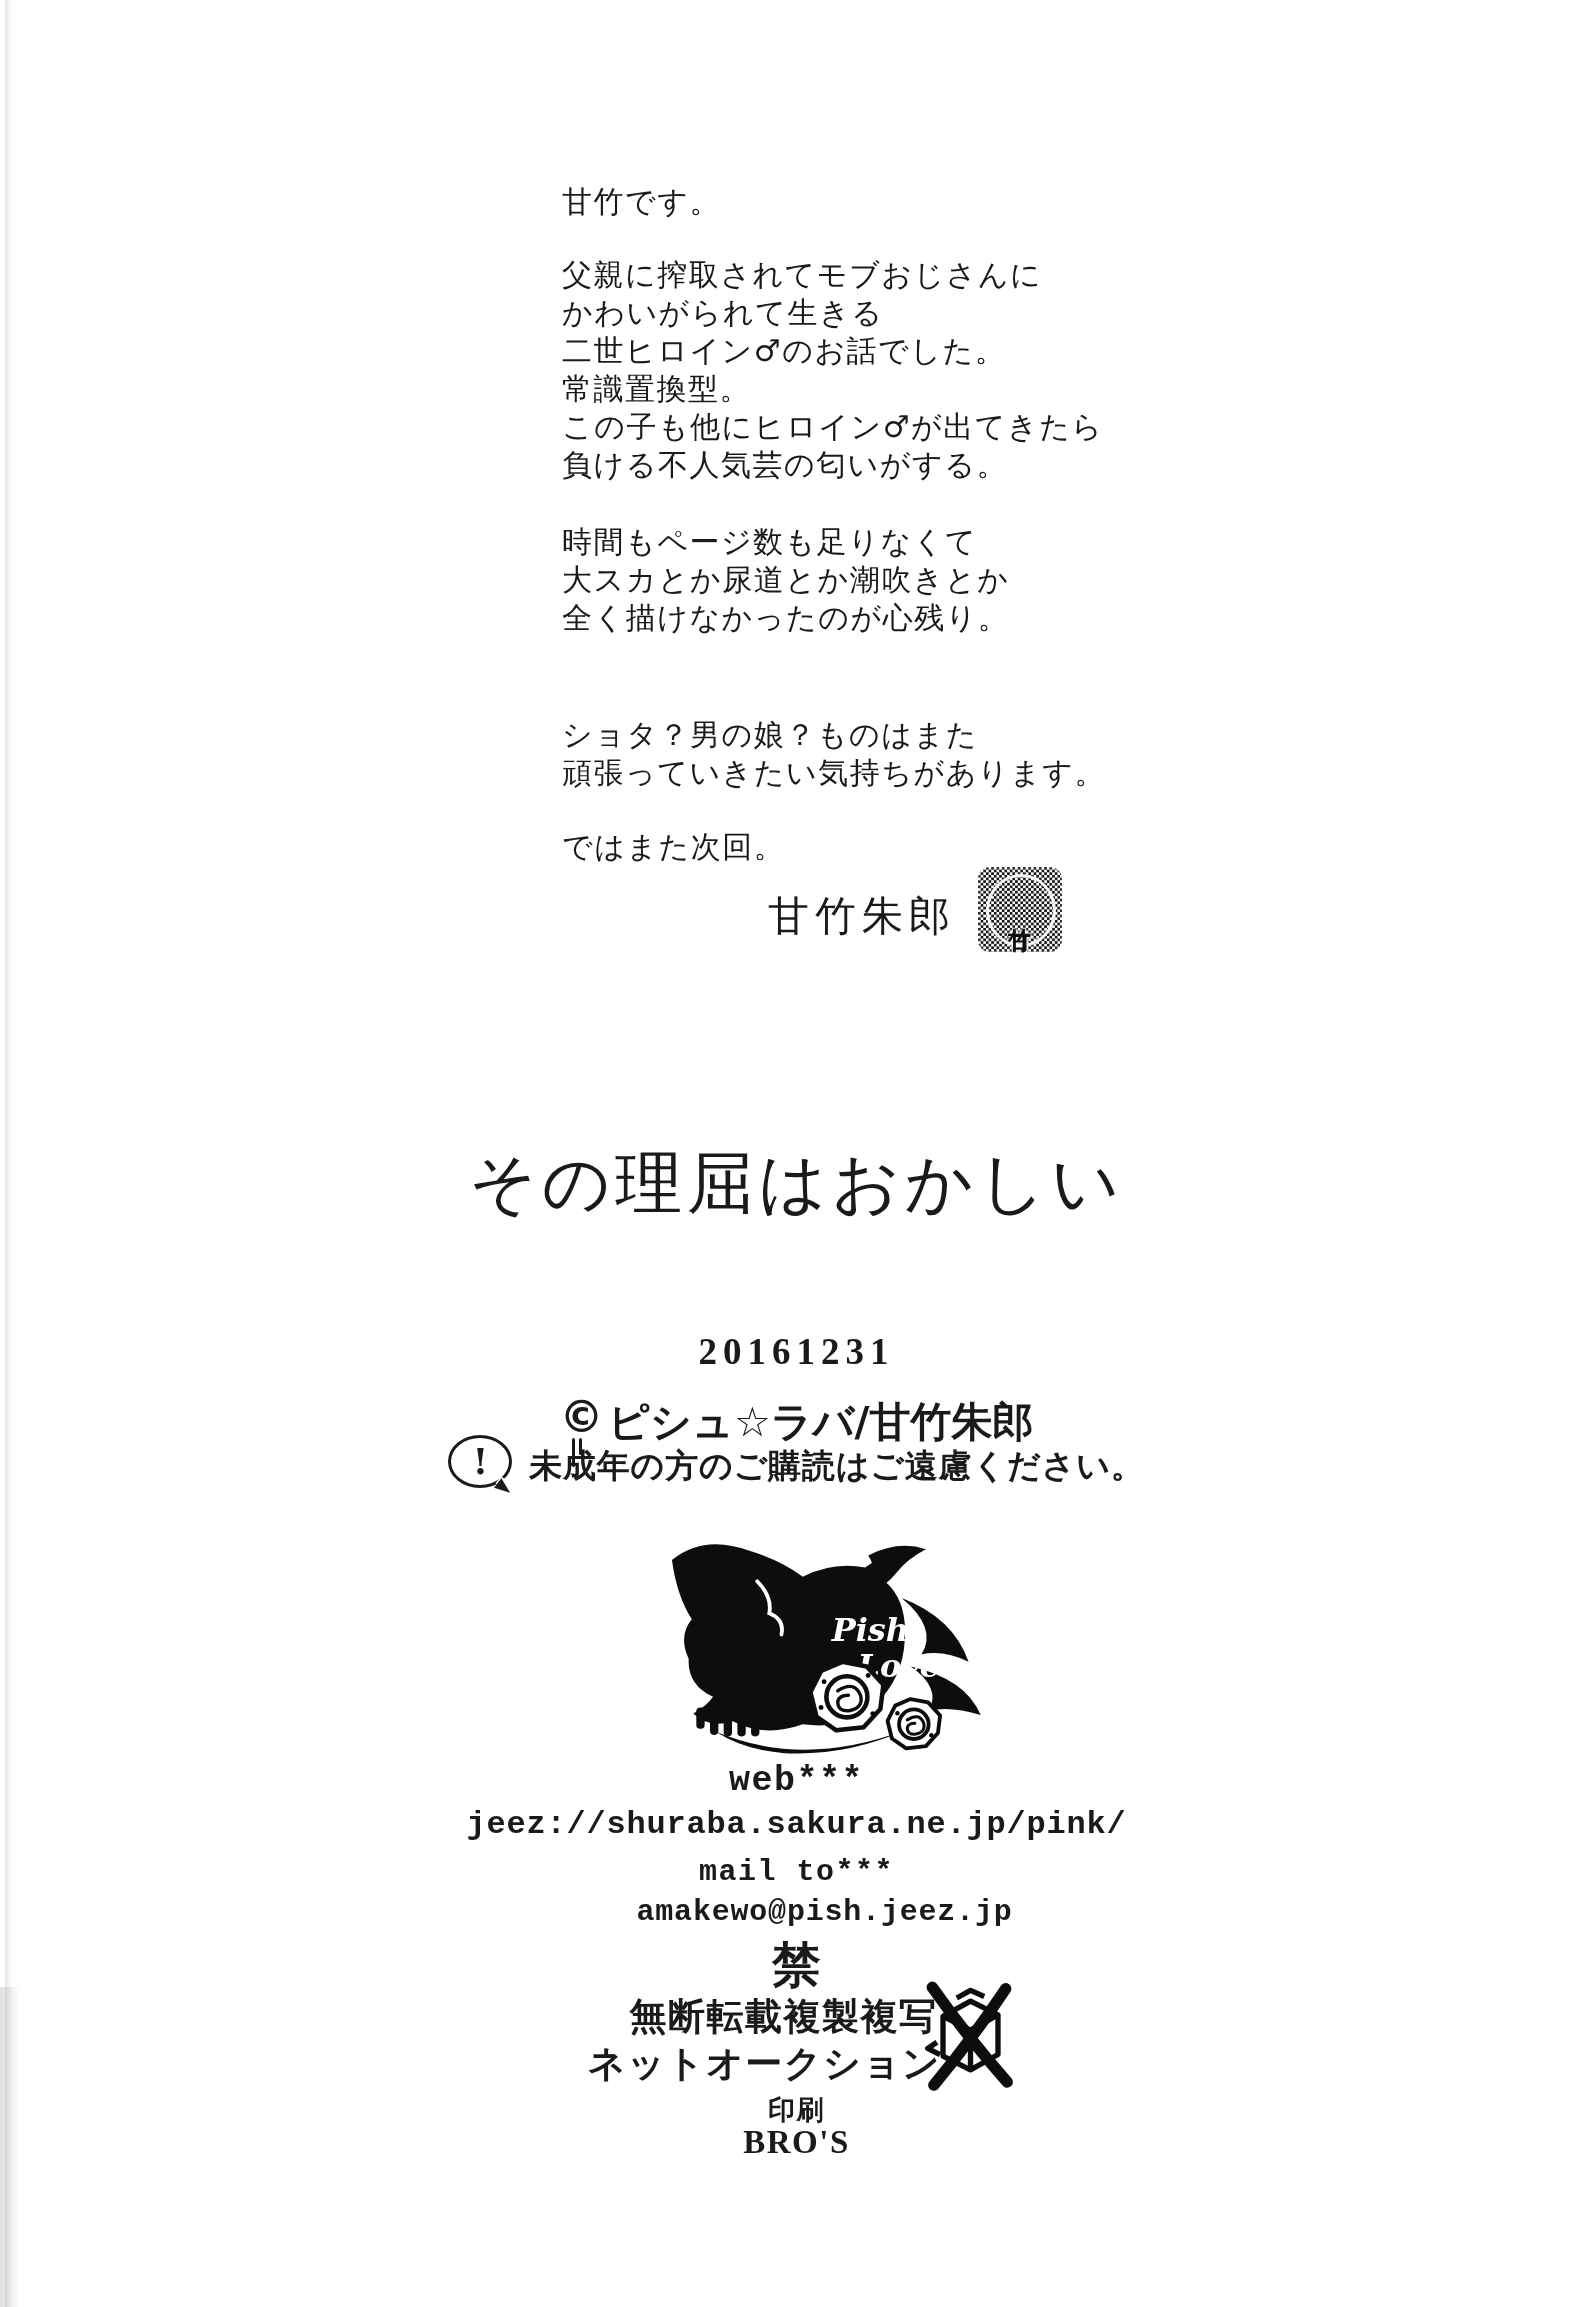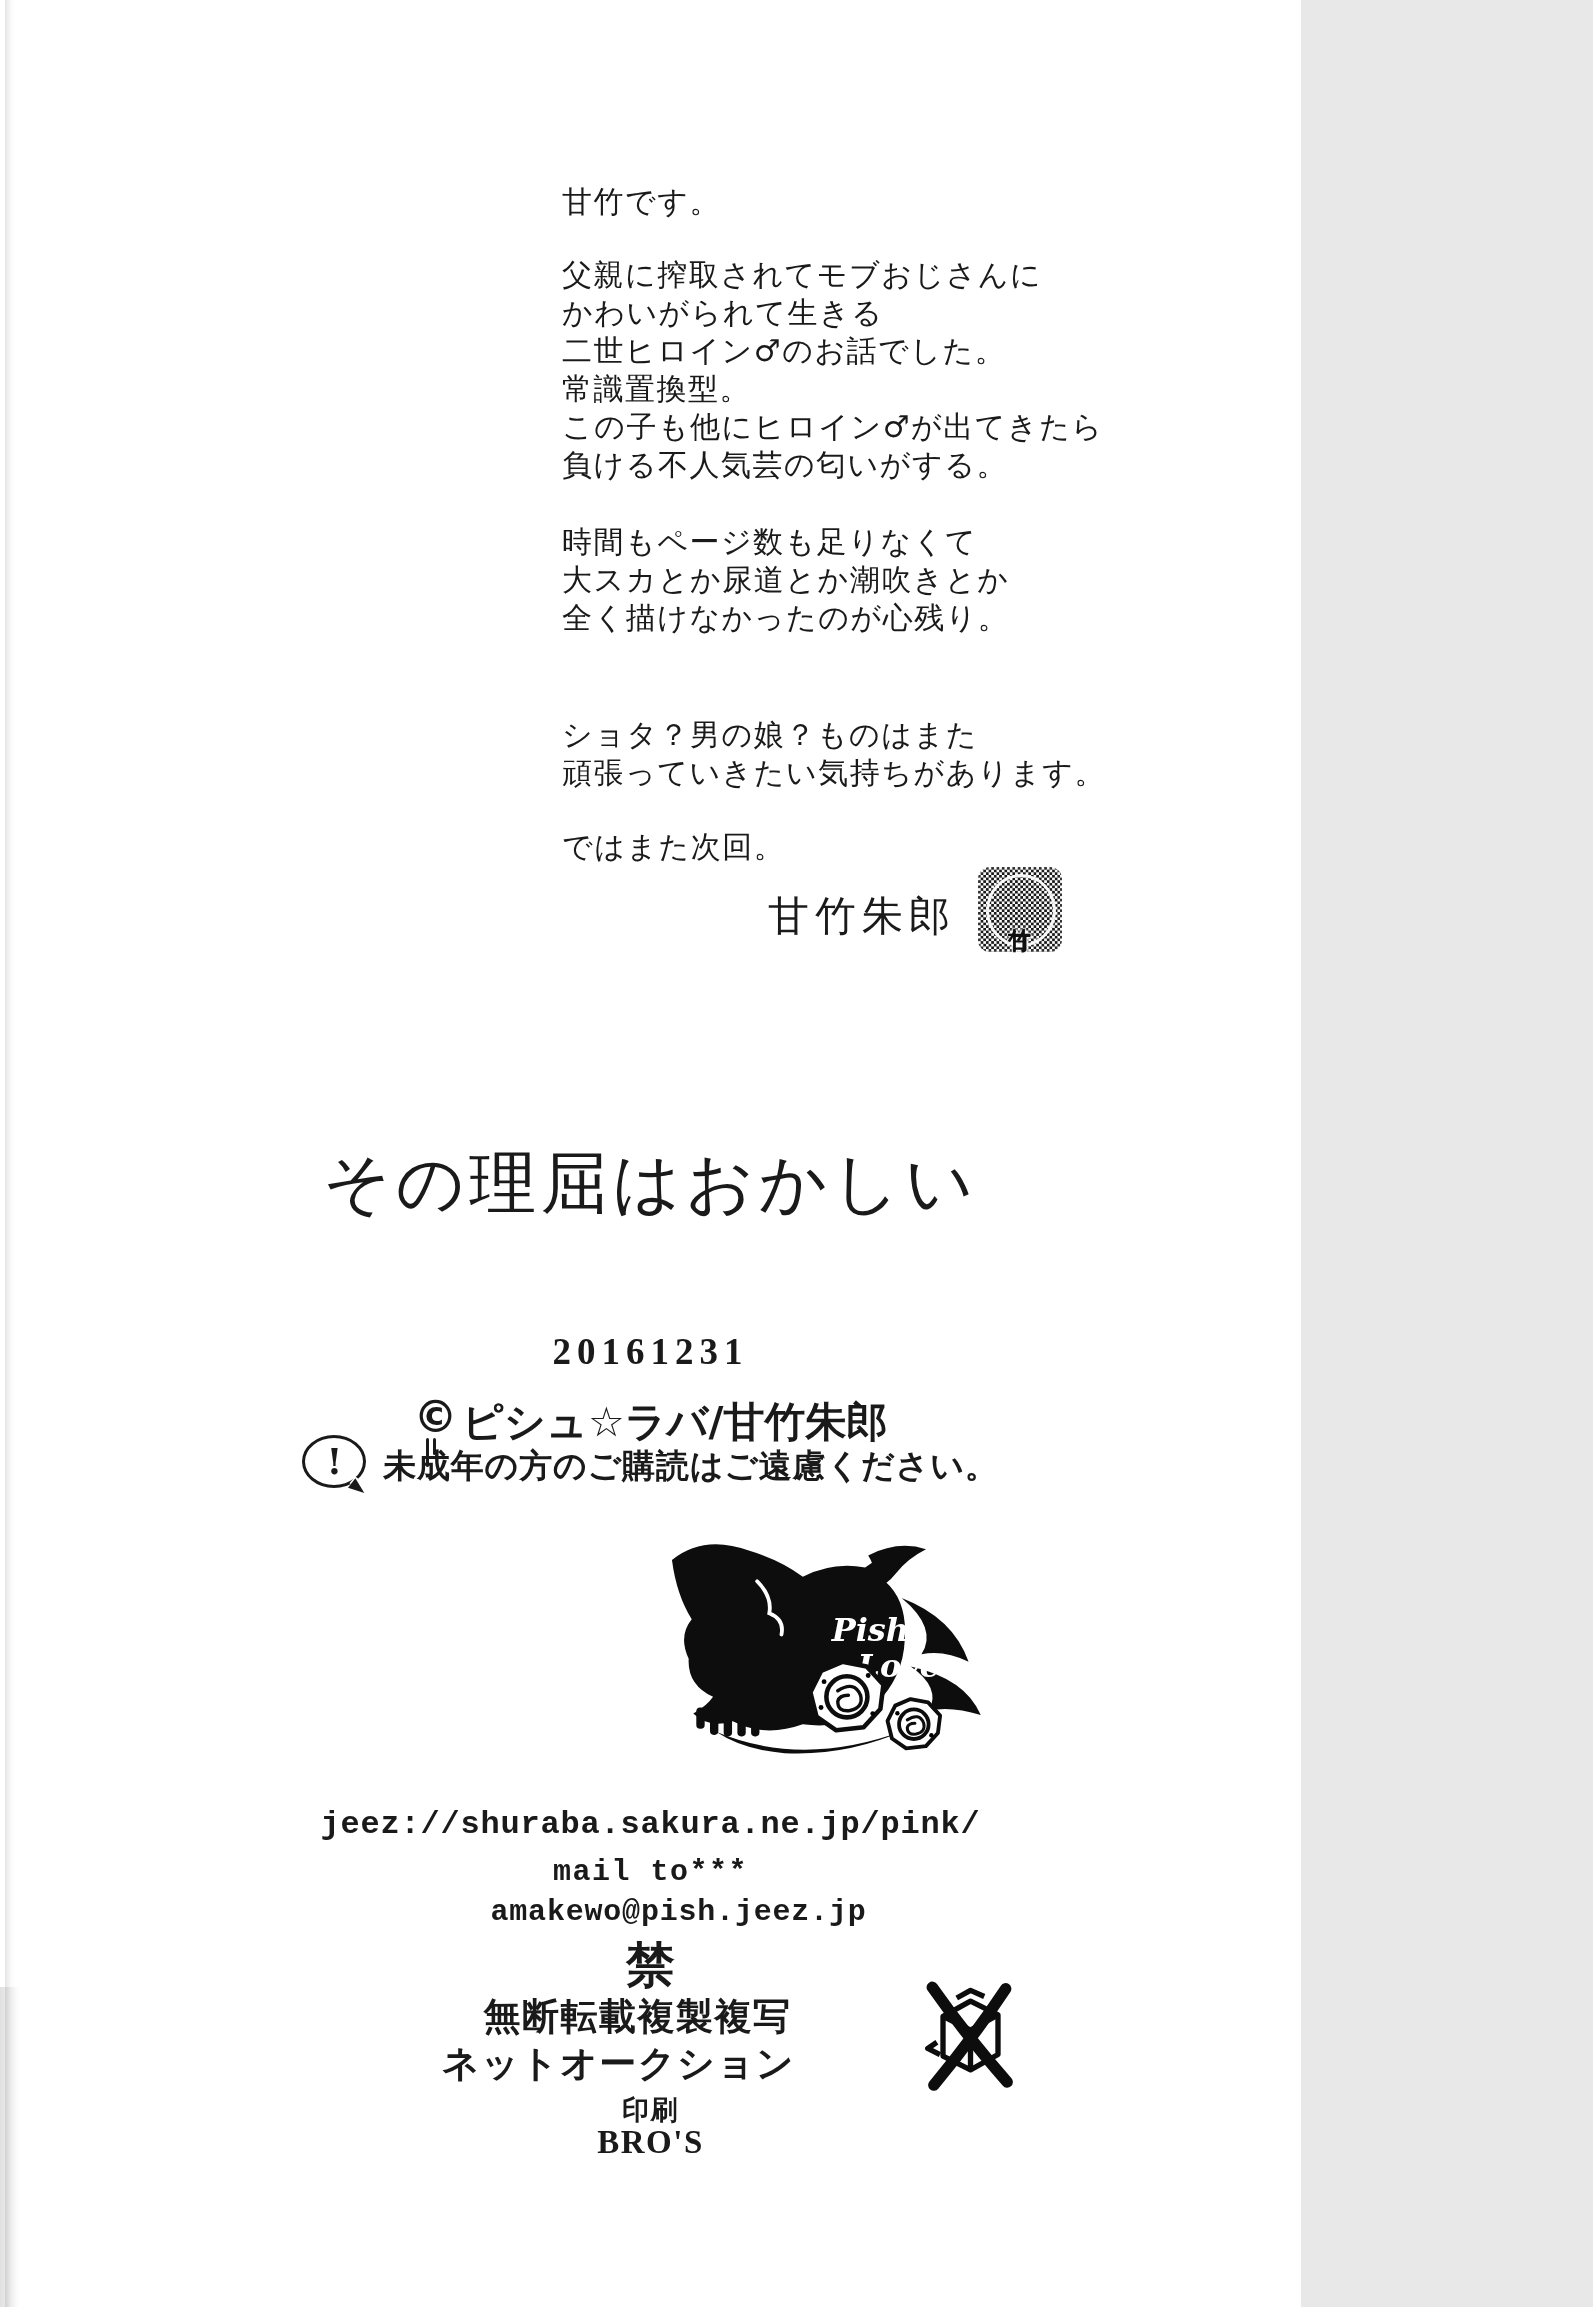--- a/index.html
+++ b/index.html
@@ -1,18 +1,18 @@
 <!DOCTYPE html>
 <html lang="ja" style="font-size:12px"><head>
 <meta charset="utf-8">
 <style>
   html,body{margin:0;padding:0;background:#e8e8e8;}
   .page{
     position:relative;
-    width:1301px;height:2307px;
+    width:1593px;height:2307px;
     background:#ffffff;
     overflow:hidden;
     color:#1a1a1a;
   }
   .jp{font-family:"DejaVu Sans",sans-serif;}
   .serifjp{font-family:"DejaVu Serif","Liberation Serif",serif;}
   .mono{font-family:"Liberation Mono","DejaVu Sans Mono",monospace;font-weight:bold;}
   .abs{position:absolute;}
   .centered{left:0;width:100%;text-align:center;}
 
@@ -206,20 +206,21 @@
       <g transform="translate(356,258) scale(0.72)">
         <path d="M-48,-6 L-34,-34 L-6,-46 L26,-40 L48,-16 L44,16 L22,40 L-14,44 L-40,26 Z" fill="#ffffff" stroke="#0d0d0d" stroke-width="7" stroke-linejoin="round"></path>
         <circle r="27" fill="#ffffff" stroke="#0d0d0d" stroke-width="7"></circle>
         <path d="M-12,-8 Q10,-22 18,-2 Q22,14 4,18 Q-12,20 -12,6 Q-10,-2 2,-2" fill="none" stroke="#0d0d0d" stroke-width="5.5" stroke-linecap="round"></path>
         <circle cx="-30" cy="-20" r="4"></circle>
           <circle cx="32" cy="20" r="4"></circle>
       </g>
     </svg>
   </div>
 
+  <div class="abs centered mono web-label">web***</div>
   <div class="abs centered mono url-line">jeez://shuraba.sakura.ne.jp/pink/</div>
   <div class="abs centered mono mail-label">mail to***</div>
   <div class="abs centered mono email-line">amakewo@pish.jeez.jp</div>
 
   <div class="abs centered kin">禁</div>
   <div class="abs prohibit prohibit1">無断転載複製複写</div>
   <div class="abs prohibit prohibit2">ネットオークション</div>
 
   <div class="abs xbox">
     <svg viewBox="0 0 140 165" width="107" height="126">

